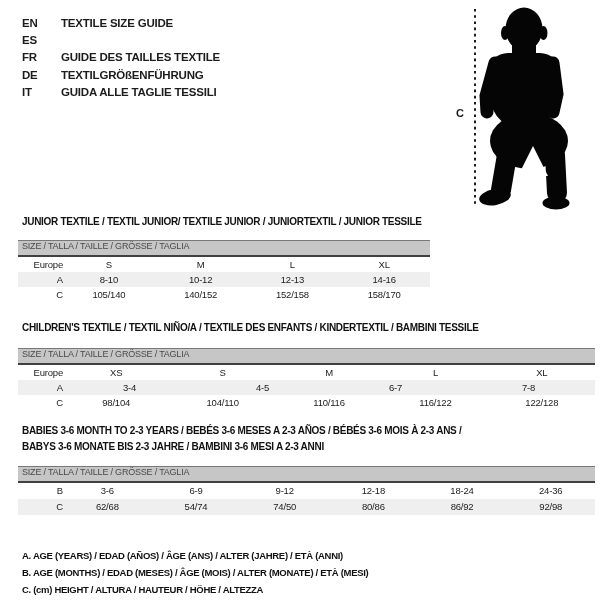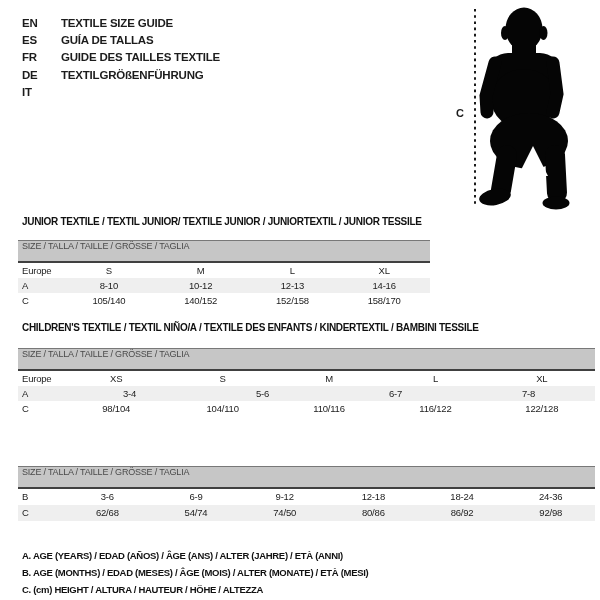--- a/index.html
+++ b/index.html
@@ -14,58 +14,58 @@
   .lang-row .code{width:39px;}
   
   .fig{position:absolute;left:450px;top:0px;width:150px;height:215px;}
   .c-label{position:absolute;left:456px;top:107px;font-size:11px;font-weight:700;}
   
   .sec-title{position:absolute;left:22px;font-size:10px;font-weight:700;
     letter-spacing:-0.3px;white-space:nowrap;color:#111;}
   .sec-title .tline{line-height:15.5px;}
   
   .tbl{position:absolute;left:18px;}
-  .bar{height:23px;line-height:11px;background:#c6c6c6;
+  .bar{height:17px;line-height:11px;background:#c6c6c6;
     border-top:1px solid #787878;border-bottom:2px solid #404040;
     box-sizing:border-box;padding-left:4px;
     font-size:9px;color:#4a4a4a;letter-spacing:-0.2px;}
   .row{display:flex;height:15px;line-height:15px;font-size:9.5px;letter-spacing:-0.2px;}
   .row.tall{height:16px;line-height:16px;}
-  .row .lab{width:45px;padding-left:4px;box-sizing:border-box;text-align:left;}
+  .row .lab{width:45px;padding-left:4px;box-sizing:border-box;text-align:right;}
   .row .cell{flex:1;text-align:center;}
   .row.shade{background:#efefef;}
   
   .notes{position:absolute;left:22px;top:547px;}
   .note{height:17.2px;line-height:17.2px;font-size:9.5px;font-weight:700;
     letter-spacing:-0.3px;white-space:nowrap;color:#111;}
 </style>
 </head>
 <body>
 
 <div class="canvas">
 
   <div class="lang">
     <div class="lang-row">
       <span class="code">EN</span>
       <span class="ltitle">TEXTILE SIZE GUIDE</span>
     </div>
     <div class="lang-row">
       <span class="code">ES</span>
-      <span class="ltitle">GUÍA DE TALLAS</span>
     </div>
     <div class="lang-row">
       <span class="code">FR</span>
       <span class="ltitle">GUIDE DES TAILLES TEXTILE</span>
     </div>
     <div class="lang-row">
       <span class="code">DE</span>
       <span class="ltitle">TEXTILGRÖßENFÜHRUNG</span>
     </div>
     <div class="lang-row">
       <span class="code">IT</span>
+      <span class="ltitle">GUIDA ALLE TAGLIE TESSILI</span>
     </div>
   </div>
 
   <div class="fig">
     <svg width="150" height="215" viewBox="0 0 150 215" xmlns="http://www.w3.org/2000/svg">
       <g fill="#050505">
         <ellipse cx="74" cy="29" rx="18.5" ry="21.5"></ellipse>
         <ellipse cx="55" cy="33" rx="4" ry="7"></ellipse>
         <ellipse cx="93.5" cy="33" rx="4" ry="7"></ellipse>
         <rect x="62" y="42" width="24" height="14"></rect>
@@ -120,34 +120,38 @@
       <span class="lab">Europe</span>
       <span class="cell">XS</span>
       <span class="cell">S</span>
       <span class="cell">M</span>
       <span class="cell">L</span>
       <span class="cell">XL</span>
     </div>
     <div class="row shade">
       <span class="lab">A</span>
       <span class="cell">3-4</span>
-      <span class="cell">5-6</span>
+      <span class="cell">4-5</span>
       <span class="cell">6-7</span>
       <span class="cell">7-8</span>
     </div>
     <div class="row">
       <span class="lab">C</span>
       <span class="cell">98/104</span>
       <span class="cell">104/110</span>
       <span class="cell">110/116</span>
       <span class="cell">116/122</span>
       <span class="cell">122/128</span>
     </div>
   </div>
 
+  <div class="sec-title" style="top:423px;">
+    <div class="tline">BABIES 3-6 MONTH TO 2-3 YEARS / BEBÉS 3-6 MESES A 2-3 AÑOS / BÉBÉS 3-6 MOIS À 2-3 ANS /</div>
+    <div class="tline">BABYS 3-6 MONATE BIS 2-3 JAHRE / BAMBINI 3-6 MESI A 2-3 ANNI</div>
+  </div>
   <div class="tbl" style="top:466px;width:577px;">
     <div class="bar">SIZE / TALLA / TAILLE / GRÖSSE / TAGLIA</div>
     <div class="row tall">
       <span class="lab">B</span>
       <span class="cell">3-6</span>
       <span class="cell">6-9</span>
       <span class="cell">9-12</span>
       <span class="cell">12-18</span>
       <span class="cell">18-24</span>
       <span class="cell">24-36</span>

